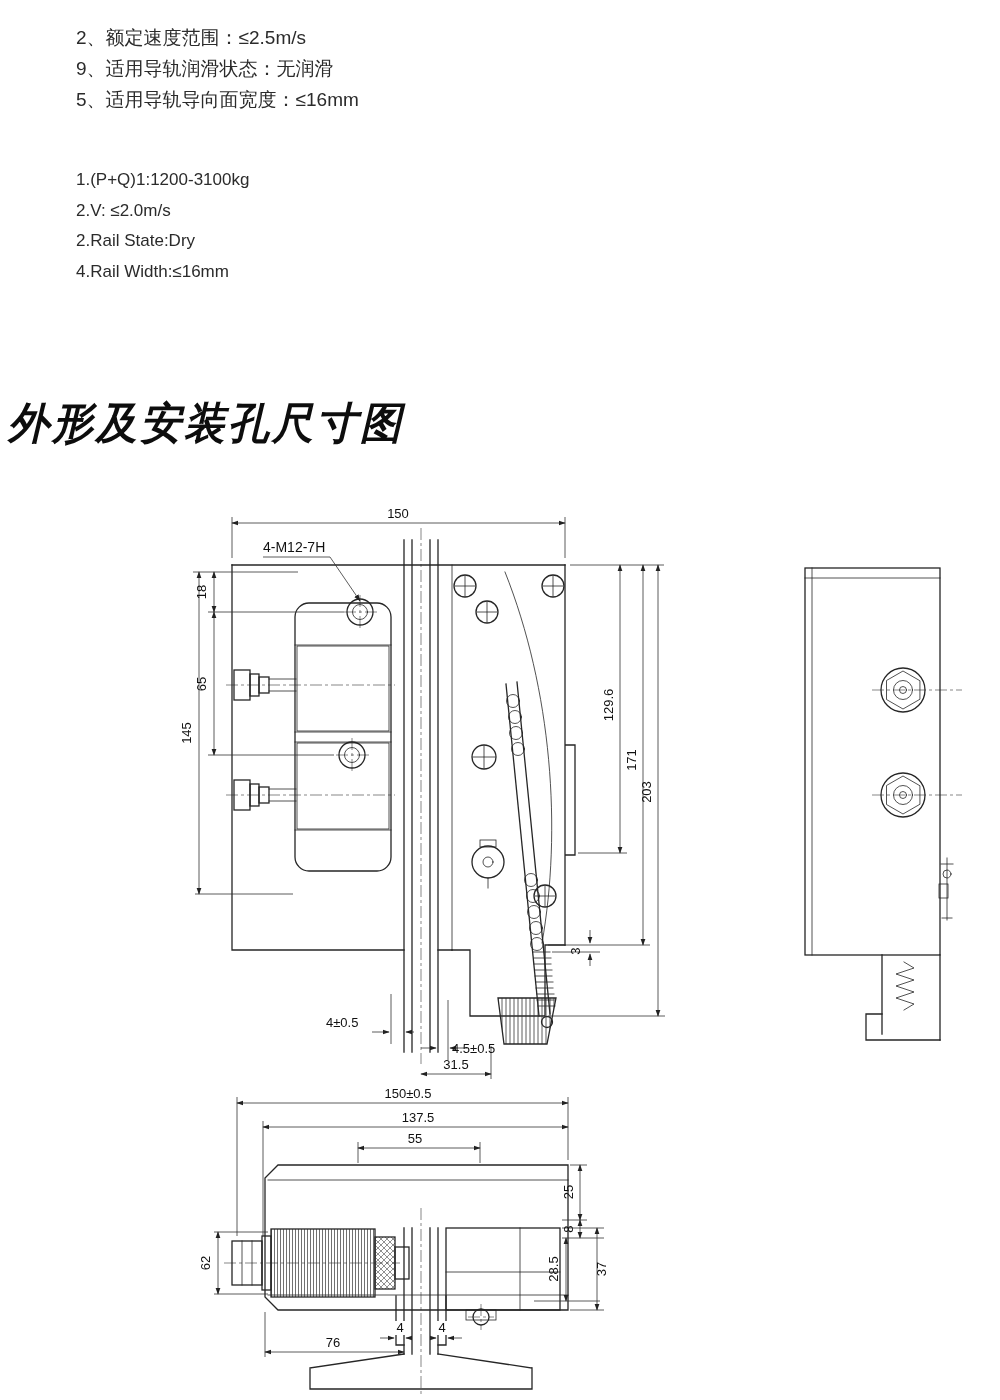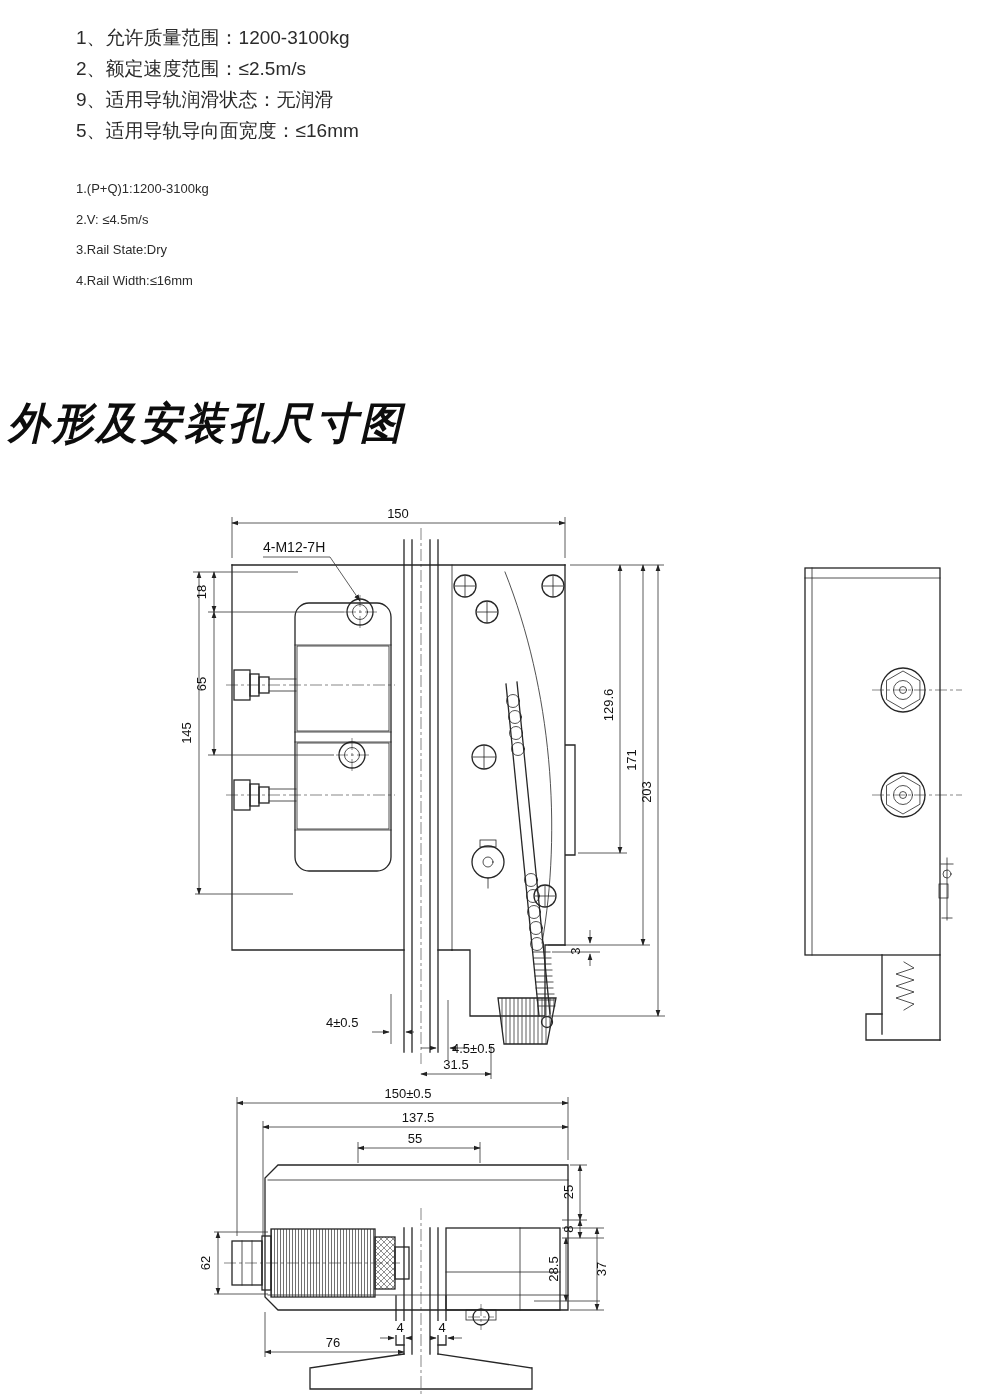--- a/index.html
+++ b/index.html
@@ -1,19 +1,19 @@
 <!DOCTYPE html>
 <html><head>
 <meta charset="utf-8">
 <style>
   html,body{margin:0;padding:0;background:#ffffff;}
   .page{position:relative;width:1000px;height:1400px;background:#ffffff;overflow:hidden;
         font-family:"Liberation Sans",sans-serif;color:#262626;}
   .specs-cn{position:absolute;left:76px;top:22px;font-size:19px;line-height:31px;color:#2b2b2b;}
-  .specs-en{position:absolute;left:76px;top:174px;font-size:13px;line-height:30.5px;color:#2b2b2b;}
+  .specs-en{position:absolute;left:76px;top:165px;font-size:17px;line-height:30.5px;color:#2b2b2b;}
   .spec-line{white-space:pre;}
   .section-title{position:absolute;left:8px;top:396px;margin:0;font-size:41px;font-weight:bold;
         font-style:italic;font-family:"DejaVu Serif","Liberation Serif",serif;color:#0d0d0d;
         letter-spacing:3px;transform:scaleY(1.06);}
   svg.drawing{position:absolute;left:0;top:0;width:1000px;height:1400px;}
 
   
   .ln{fill:none;stroke:#262626;stroke-width:1.3;stroke-linecap:square;}
   .tn{fill:none;stroke:#262626;stroke-width:0.8;}
   .cl{fill:none;stroke:#555;stroke-width:0.7;stroke-dasharray:12 3 3 3;}
@@ -269,28 +269,27 @@
         <text x="333" y="1347" text-anchor="middle">76</text>
         <rect x="393" y="1321" width="14" height="14" fill="#ffffff"></rect>
         <rect x="435" y="1321" width="14" height="14" fill="#ffffff"></rect>
         <text x="400" y="1332" text-anchor="middle">4</text>
         <text x="442" y="1332" text-anchor="middle">4</text>
       </g>
     </g>
   </svg>
 
   <div class="specs-cn">
-    <div class="spec-line">1、允许质量范围：1200-3100kg</div>
     <div class="spec-line">2、额定速度范围：≤2.5m/s</div>
     <div class="spec-line">9、适用导轨润滑状态：无润滑</div>
     <div class="spec-line">5、适用导轨导向面宽度：≤16mm</div>
   </div>
 
   <div class="specs-en">
     <div class="spec-line">1.(P+Q)1:1200-3100kg</div>
-    <div class="spec-line">2.V: ≤4.5m/s</div>
-    <div class="spec-line">3.Rail State:Dry</div>
+    <div class="spec-line">2.V: ≤2.0m/s</div>
+    <div class="spec-line">2.Rail State:Dry</div>
     <div class="spec-line">4.Rail Width:≤16mm</div>
   </div>
 
   <h1 class="section-title">外形及安装孔尺寸图</h1>
 
 </div>
 
 </body></html>

